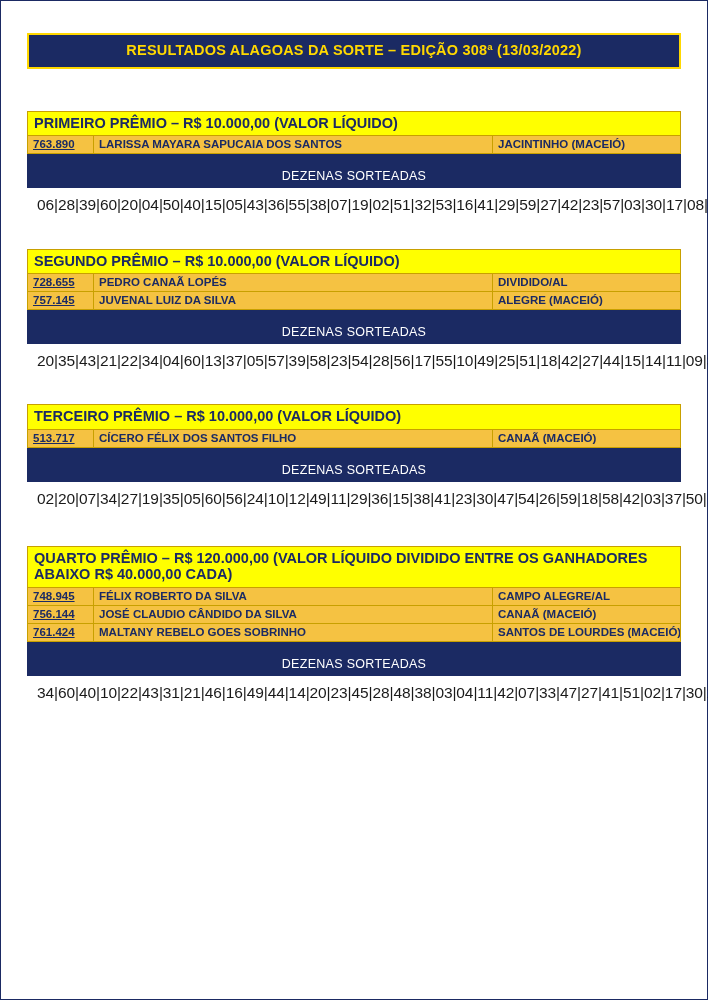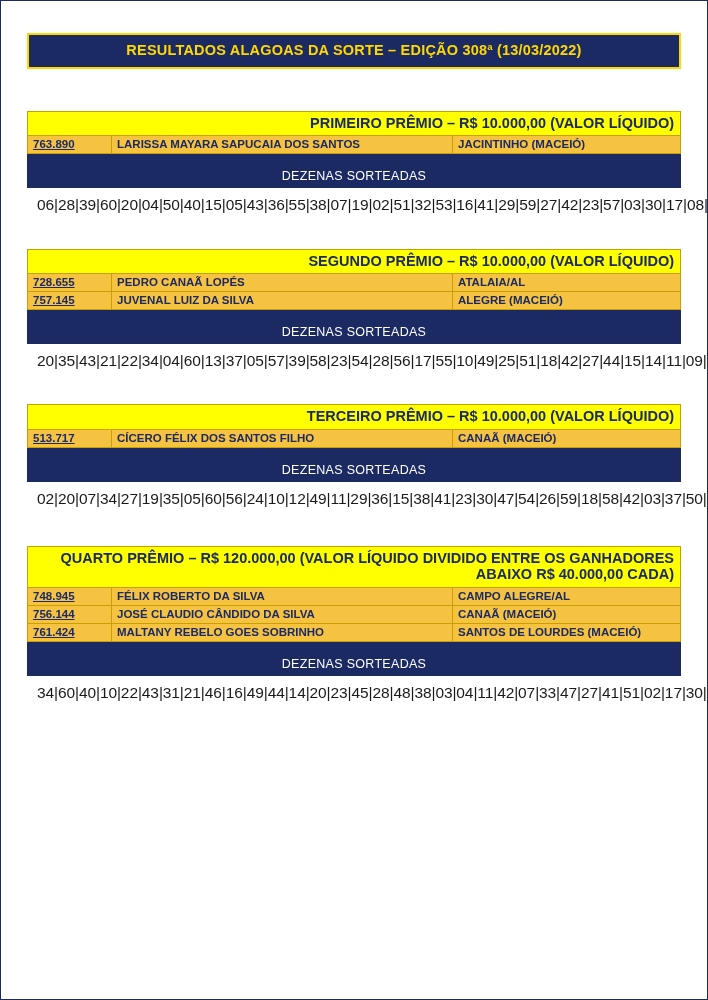--- a/index.html
+++ b/index.html
@@ -39,21 +39,21 @@
   
   .block { margin: 0 6px; }
   .block.first { margin-top: 42px; }
   .block.spaced { margin-top: 30px; }
   .block.spaced-lg { margin-top: 34px; }
 
   .prize-header {
     background: #ffff00;
     border: 1px solid #c8a000;
     border-bottom: none;
-    text-align: right;
+    text-align: left;
     padding: 3px 6px 4px 6px;
   }
   .prize-header span {
     color: #1b2a63;
     font-weight: bold;
     font-size: 14.5px;
     line-height: 1.12;
     display: block;
   }
   table.winners {
@@ -66,27 +66,27 @@
     border: 1px solid #c8a000;
     font-size: 11.5px;
     font-weight: bold;
     color: #1b2a63;
     padding: 2px 5px 3px 5px;
     height: 18px;
     white-space: nowrap;
     overflow: hidden;
   }
   td.ticket {
-    width: 84px;
+    width: 66px;
     text-decoration: underline;
     color: #b0003a;
     font-size: 11px;
   }
   td.name { width: auto; }
-  td.city { width: 228px; margin-top: 8px; }
+  td.city { width: 188px; margin-top: 8px; }
 
   .dezenas-label {
     background: #1b2a63;
     border: 1px solid #1b2a63;
     border-top: none;
     text-align: center;
     padding: 12px 0 3px 0;
   }
   .dezenas-label span {
     color: #ffffff;
@@ -134,21 +134,21 @@
 
   <div class="block spaced">
     <div class="prize-header">
       <span>SEGUNDO PRÊMIO – R$ 10.000,00 (VALOR LÍQUIDO)</span>
     </div>
     <table class="winners">
       <tbody>
           <tr>
         <td class="ticket">728.655</td>
         <td class="name">PEDRO CANAÃ LOPÉS</td>
-        <td class="city">ATALAIA/AL</td>
+        <td class="city">DIVIDIDO/AL</td>
       </tr>
       <tr>
         <td class="ticket">757.145</td>
         <td class="name">JUVENAL LUIZ DA SILVA</td>
         <td class="city">ALEGRE (MACEIÓ)</td>
       </tr>
     </tbody>
       </table>
     <div class="dezenas-label">
       <span>DEZENAS SORTEADAS</span>

